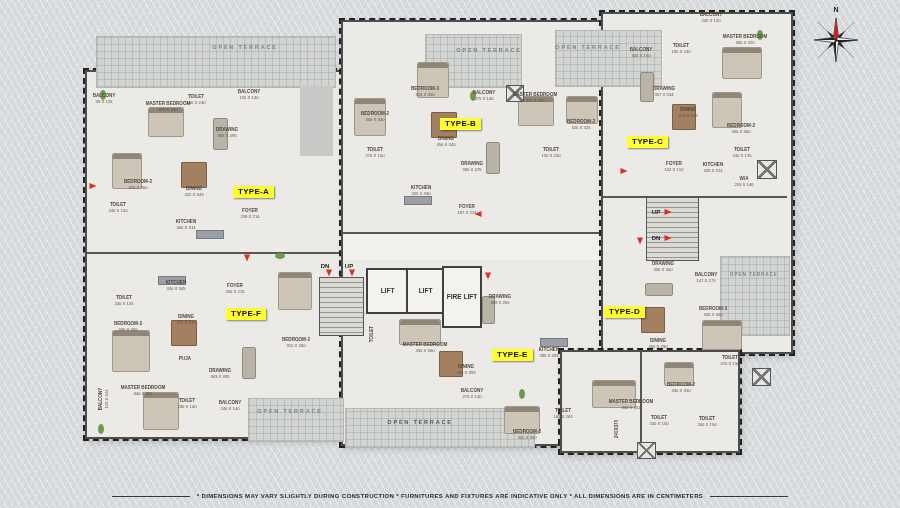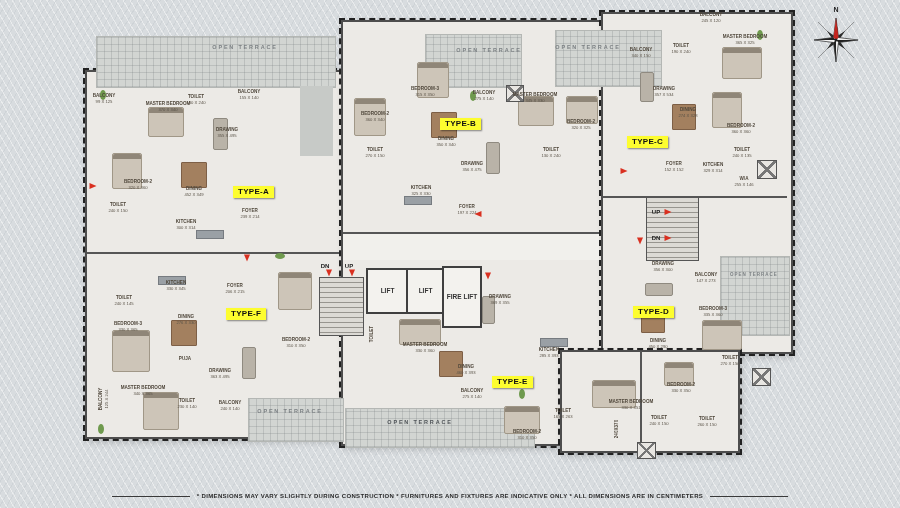--- a/index.html
+++ b/index.html
@@ -337,22 +337,22 @@
     </div>
     <div class="terr" style="left: 245px; top: 47px;">OPEN TERRACE</div>
     <div class="terr" style="left: 489px; top: 50px;">OPEN TERRACE</div>
     <div class="terr" style="left: 588px; top: 47px;">OPEN TERRACE</div>
     <div class="terr" style="left: 290px; top: 411px;">OPEN TERRACE</div>
     <div class="terr dark" style="left: 420px; top: 422px;">OPEN TERRACE</div>
     <div class="terr small" style="left: 754px; top: 274px;">OPEN TERRACE</div>
     <div class="tag" style="left: 233px; top: 186px;">TYPE-A</div>
     <div class="tag" style="left: 440px; top: 118px;">TYPE-B</div>
     <div class="tag" style="left: 627px; top: 136px;">TYPE-C</div>
-    <div class="tag" style="left: 633px; top: 306px;">TYPE-D</div>
-    <div class="tag" style="left: 492px; top: 349px; margin-top: 27px;">TYPE-E</div>
+    <div class="tag" style="left: 604px; top: 306px;">TYPE-D</div>
+    <div class="tag" style="left: 492px; top: 349px;">TYPE-E</div>
     <div class="tag" style="left: 226px; top: 308px;">TYPE-F</div>
     <div class="lift" style="left: 366px; top: 268px; width: 39px; height: 42px;">LIFT</div>
     <div class="lift" style="left: 406px; top: 268px; width: 35px; height: 42px;">LIFT</div>
     <div class="lift" style="left: 442px; top: 266px; width: 36px; height: 58px;">FIRE LIFT</div>
     <div class="shaft" style="left: 506px; top: 85px; width: 16px; height: 15px;"></div>
     <div class="shaft" style="left: 757px; top: 160px; width: 18px; height: 17px;"></div>
     <div class="shaft" style="left: 752px; top: 368px; width: 17px; height: 16px;"></div>
     <div class="shaft" style="left: 637px; top: 442px; width: 17px; height: 15px;"></div>
     <div class="stairs" style="left: 319px; top: 277px; width: 43px; height: 57px;"></div>
     <div class="stairs" style="left: 646px; top: 197px; width: 51px; height: 62px;"></div>

